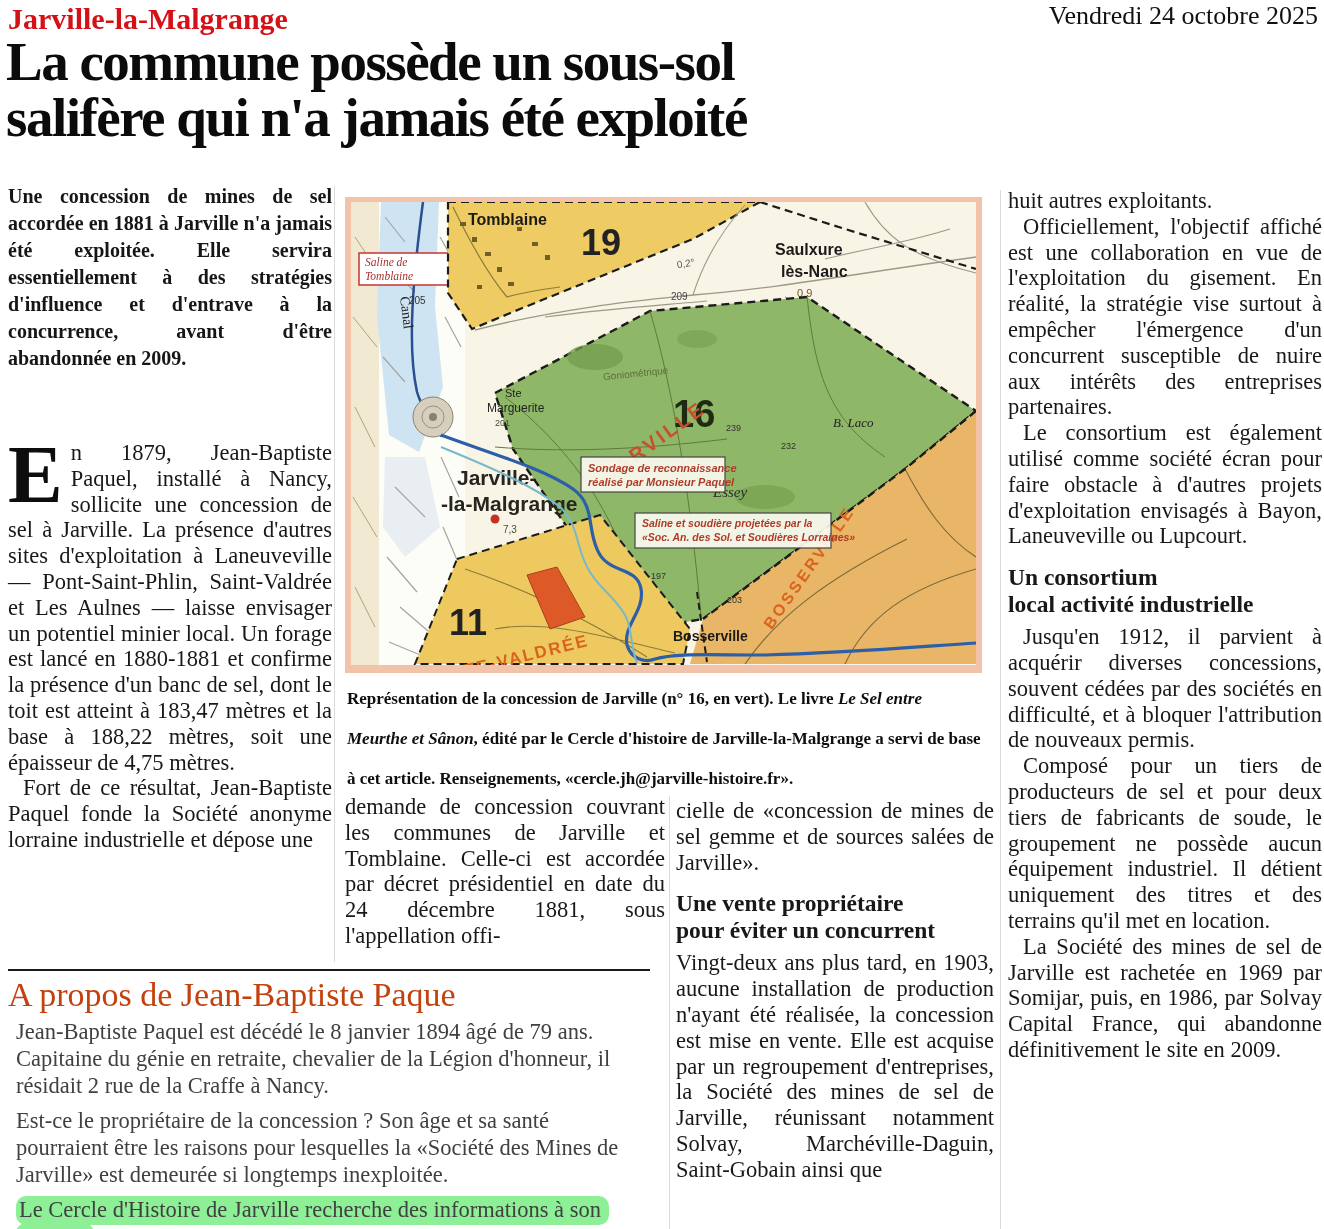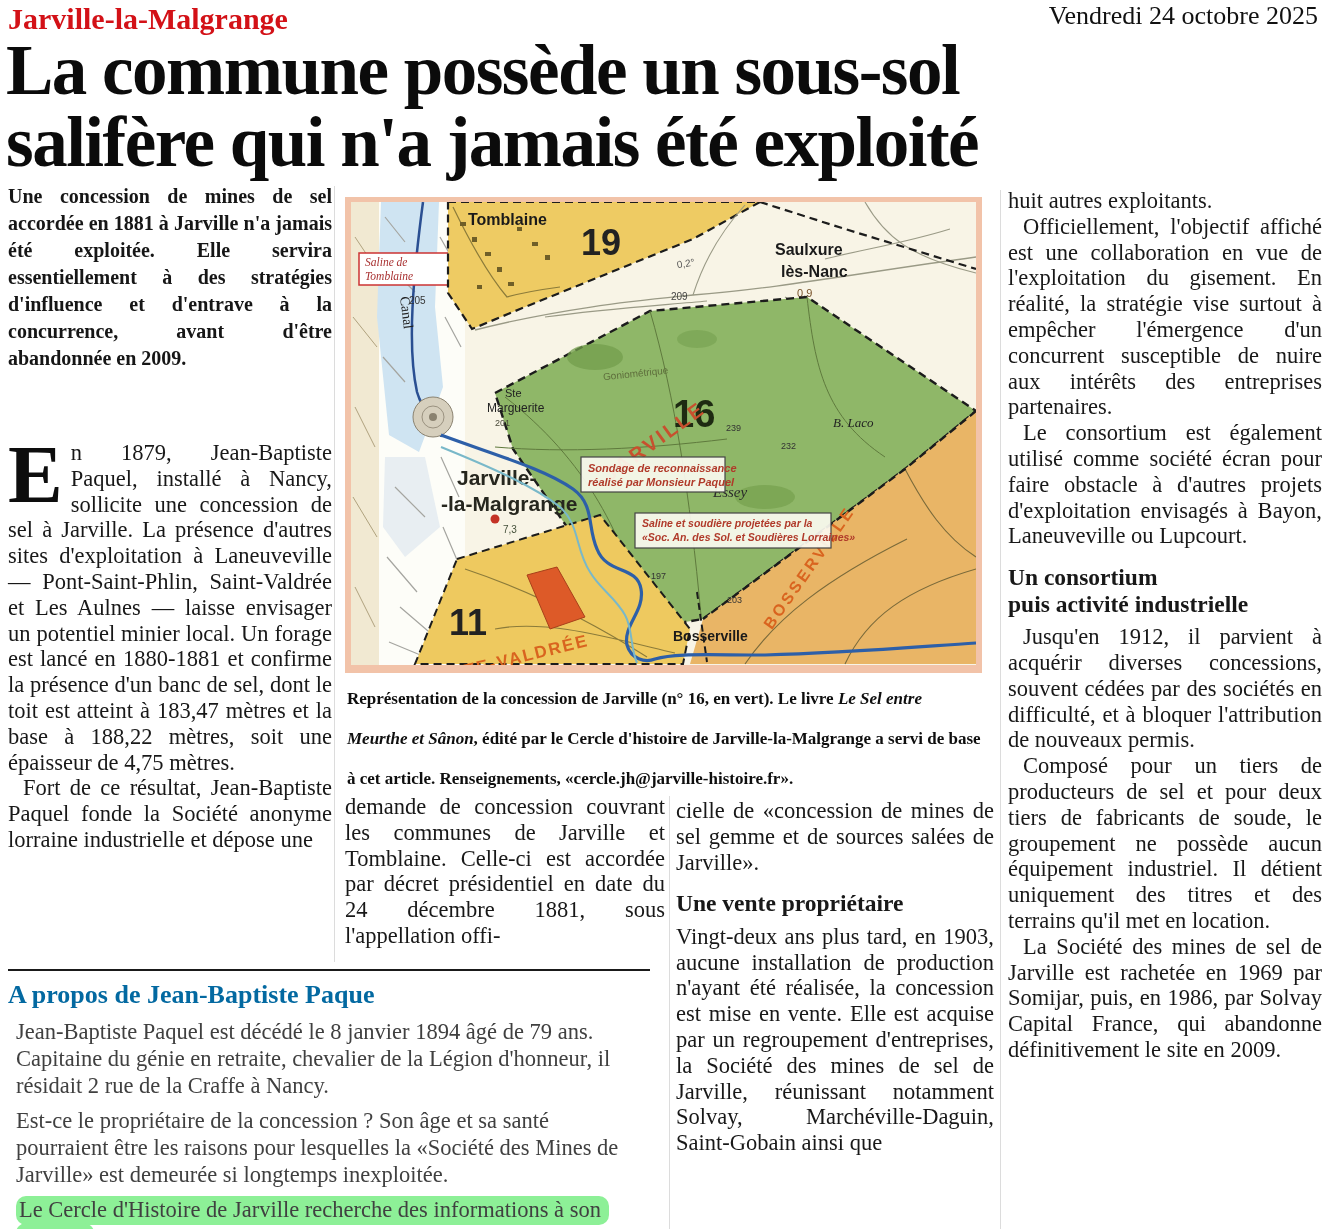--- a/index.html
+++ b/index.html
@@ -3,42 +3,42 @@
 <meta charset="utf-8">
 <style>
   html,body{margin:0;padding:0;}
   body{
     width:1324px;height:1229px;position:relative;overflow:hidden;
     background:#ffffff;color:#141414;
     font-family:"Liberation Serif", serif;
   }
   .kicker{position:absolute;left:8px;top:2px;font-size:30px;font-weight:bold;color:#d31117;}
   .dateline{position:absolute;right:6px;top:1px;font-size:26px;font-weight:normal;color:#111;}
-  .headline{position:absolute;left:6px;top:34px;width:1180px;font-size:71px;font-weight:bold;
+  .headline{position:absolute;left:6px;top:34px;width:1180px;font-size:55px;font-weight:bold;
     line-height:1.02;letter-spacing:-1.5px;color:#0b0b0b;}
   .headline span{display:block;}
   .bodytext{font-size:22.5px;line-height:25.8px;text-align:justify;color:#181818;}
   .bodytext p{margin:0;}
   .bodytext p.ind{text-indent:15px;}
   .intro{position:absolute;left:8px;top:183px;width:324px;font-size:20px;font-weight:bold;
     line-height:27px;text-align:justify;color:#161616;}
   .col1{position:absolute;left:8px;top:440px;width:324px;}
   .dropcap{float:left;font-size:82px;line-height:62px;font-weight:bold;padding:4px 8px 0 0;color:#0d0d0d;}
   .col2{position:absolute;left:345px;top:794px;width:320px;}
   .col3{position:absolute;left:676px;top:798px;width:318px;}
   .col4{position:absolute;left:1008px;top:188px;width:314px;}
   .subhead{font-weight:bold;font-size:23.5px;line-height:26.5px;text-align:left;margin:15px 0 7px 0;}
   .subhead span{display:block;}
   .mapwrap{position:absolute;left:345px;top:197px;width:637px;height:476px;}
   .caption{position:absolute;left:347px;top:679px;width:634px;font-size:17px;font-weight:bold;
     line-height:40px;color:#0e0e0e;text-align:left;}
   .caption .book{font-style:italic;}
   .boxrule{position:absolute;left:8px;top:969px;width:642px;border-top:2px solid #1a1a1a;}
   .aboutbox{position:absolute;left:8px;top:980px;width:646px;}
-  .aboutbox h2{margin:0 0 6px 0;font-size:26px;line-height:30px;font-weight:bold;color:#0369a1;}
+  .aboutbox h2{margin:0 0 6px 0;font-size:34px;line-height:30px;font-weight:normal;color:#c2410c;}
   .aboutbox p{margin:8px;font-size:22.5px;line-height:27px;text-align:left;color:#404040;}
   .hl{background:#8df097;border-radius:10px;padding:1px 8px 3px 3px;
       box-decoration-break:clone;-webkit-box-decoration-break:clone;}
   .colrule{position:absolute;width:1px;background:#dcdcdc;}
   #rule1{left:334px;top:186px;height:776px;}
   #rule2{left:669px;top:796px;height:433px;}
   #rule3{left:1000px;top:190px;height:1039px;}
   svg .mapsans{font-family:"Liberation Sans", sans-serif;}
   svg .mapserif{font-family:"Liberation Serif", serif;}
 </style>
@@ -169,31 +169,32 @@
 </div>
 
 <div class="col2 bodytext">
   <p>demande de concession couvrant les communes de Jarville et Tomblaine. Celle-ci est accordée par décret présidentiel en date du 24 décembre 1881, sous l'appellation offi-</p>
 </div>
 
 <div class="col3 bodytext">
   <p>cielle de «concession de mines de sel gemme et de sources salées de Jarville».</p>
   <div class="subhead">
     <span>Une vente propriétaire</span>
+    <span>pour éviter un concurrent</span>
   </div>
   <p>Vingt-deux ans plus tard, en 1903, aucune installation de production n'ayant été réalisée, la concession est mise en vente. Elle est acquise par un regroupement d'entreprises, la Société des mines de sel de Jarville, réunissant notamment Solvay, Marchéville-Daguin, Saint-Gobain ainsi que</p>
 </div>
 
 <div class="col4 bodytext">
   <p>huit autres exploitants.</p>
   <p class="ind">Officiellement, l'objectif affiché est une collaboration en vue de l'exploitation du gisement. En réalité, la stratégie vise surtout à empêcher l'émergence d'un concurrent susceptible de nuire aux intérêts des entreprises partenaires.</p>
   <p class="ind">Le consortium est également utilisé comme société écran pour faire obstacle à d'autres projets d'exploitation envisagés à Bayon, Laneuveville ou Lupcourt.</p>
   <div class="subhead">
     <span>Un consortium</span>
-    <span>puis activité industrielle</span>
+    <span>local activité industrielle</span>
   </div>
   <p class="ind">Jusqu'en 1912, il parvient à acquérir diverses concessions, souvent cédées par des sociétés en difficulté, et à bloquer l'attribution de nouveaux permis.</p>
   <p class="ind">Composé pour un tiers de producteurs de sel et pour deux tiers de fabricants de soude, le groupement ne possède aucun équipement industriel. Il détient uniquement des titres et des terrains qu'il met en location.</p>
   <p class="ind">La Société des mines de sel de Jarville est rachetée en 1969 par Somijar, puis, en 1986, par Solvay Capital France, qui abandonne définitivement le site en 2009.</p>
 </div>
 
 <div class="boxrule"></div>
 <div class="aboutbox">
   <h2>A propos de Jean-Baptiste Paque</h2>
   <p>Jean-Baptiste Paquel est décédé le 8 janvier 1894 âgé de 79 ans. Capitaine du génie en retraite, chevalier de la Légion d'honneur, il résidait 2 rue de la Craffe à Nancy.</p>

